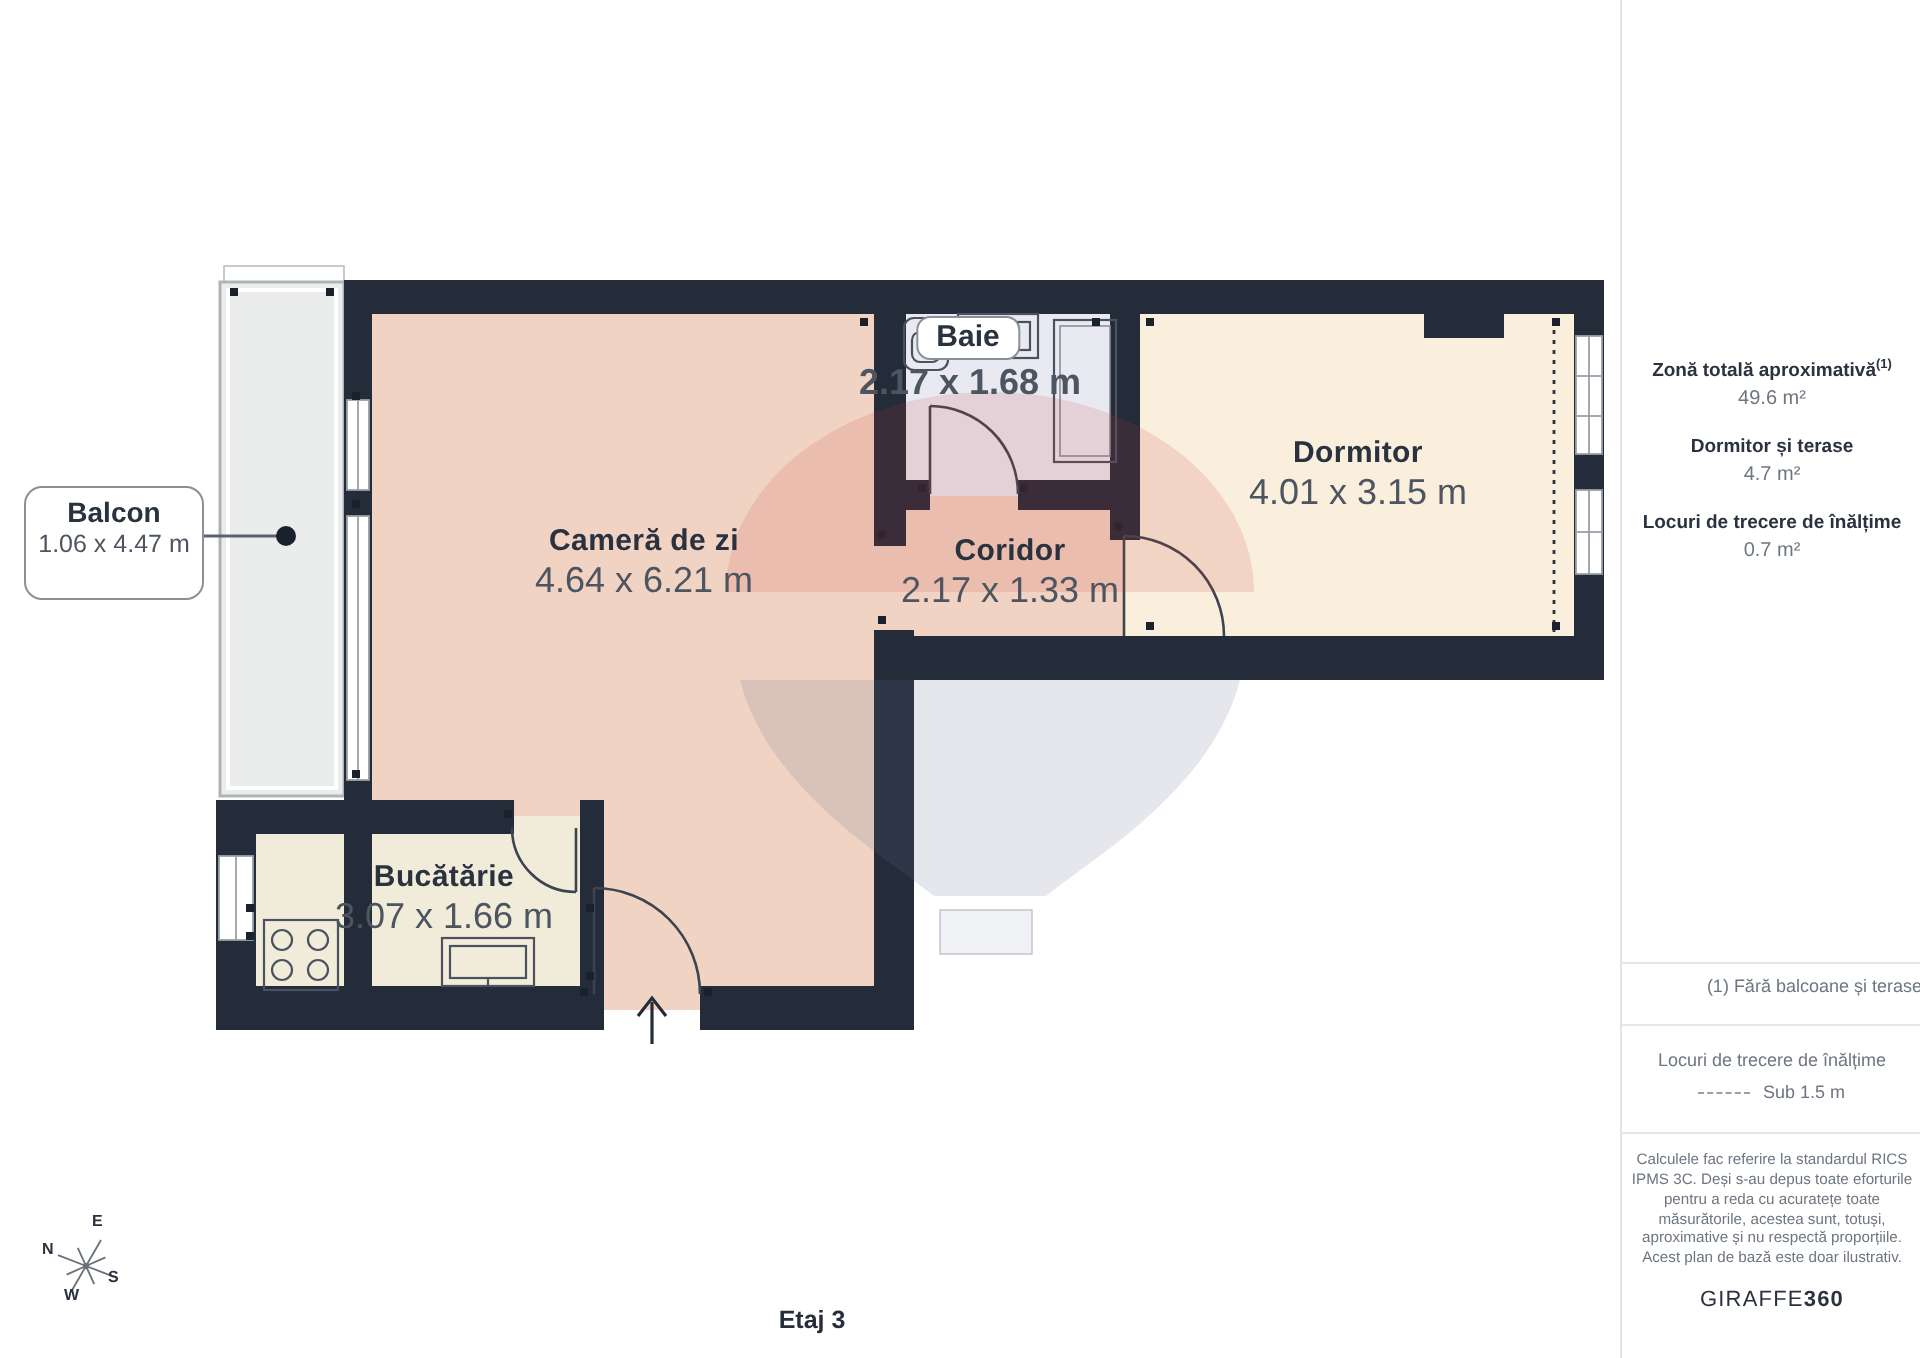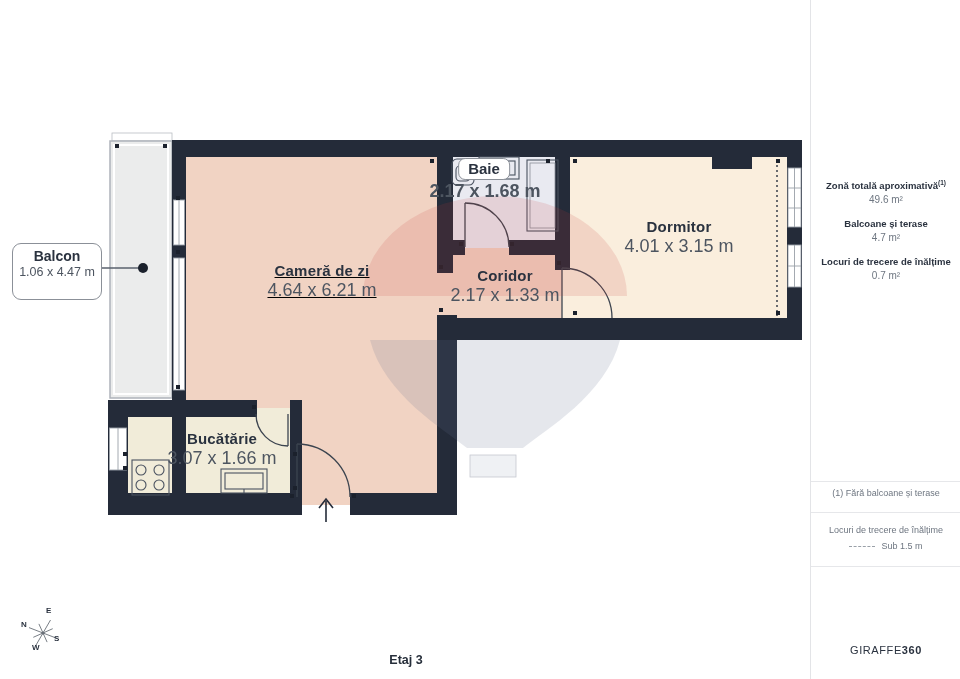--- a/index.html
+++ b/index.html
@@ -32,21 +32,21 @@
   .wm-re,.wm-max{font-size:45px;letter-spacing:5px;color:rgba(199,62,71,0.36);line-height:1;}
   .wm-slash{font-size:56px;color:rgba(193,44,58,0.5);line-height:.85;margin:0 1px;transform:translateY(-5px);}
 
   
   .sidebar{position:absolute;left:810px;top:0;width:150px;height:679px;border-left:1px solid #e3e4e7;}
   .sb-top{position:absolute;top:179px;left:0;width:100%;text-align:center;}
   .sb-h{font-size:9.5px;font-weight:bold;color:#2a323f;white-space:nowrap;margin:0 0 3px;}
   .sb-h sup{font-size:6.5px;}
   .sb-v{font-size:10px;color:#6e7681;margin:0 0 13px;}
   .sb-div{position:absolute;left:0;width:100%;height:1px;background:#e6e7ea;}
-  .sb-note{position:absolute;top:488px;left:0;width:100%;text-align:center;
+  .sb-note{position:absolute;top:488px;left:0;width:100%;text-align:right;
     font-size:9px;color:#6e7681;white-space:nowrap;}
   .sb-legend{position:absolute;top:525px;left:0;width:100%;text-align:center;}
   .sb-legend .lg-l{font-size:9px;color:#6e7681;white-space:nowrap;}
   .lg-row{margin-top:6px;display:flex;align-items:center;justify-content:center;gap:6px;}
   .lg-dash{width:26px;border-top:1.5px dashed #9aa0a8;height:0;}
   .lg-v{font-size:9px;color:#6e7681;}
   .sb-par{position:absolute;top:575px;left:4px;width:142px;text-align:center;
     font-size:7.6px;line-height:1.3;color:#6e7681;}
   .sb-brand{position:absolute;top:644px;left:0;width:100%;text-align:center;
     font-size:11px;color:#2a323f;letter-spacing:.6px;}
@@ -191,21 +191,21 @@
       <circle cx="43" cy="633" r="1.6" fill="#6a7078" stroke="none"></circle>
     </g>
   </svg>
 
 
   <div class="balcon-box">
     <div class="nm">Balcon</div>
     <div class="dm">1.06 x 4.47 m</div>
   </div>
 
-  <div class="lbl" style="left:322px;top:262px;text-decoration:underline;">
+  <div class="lbl" style="left:322px;top:262px;">
     <div class="nm">Cameră de zi</div>
     <div class="dm">4.64 x 6.21 m</div>
   </div>
 
   <div class="baie-pill">Baie</div>
   <div class="baie-dims">2.17 x 1.68 m</div>
 
   <div class="lbl" style="left:505px;top:267px;">
     <div class="nm">Coridor</div>
     <div class="dm">2.17 x 1.33 m</div>
@@ -225,36 +225,37 @@
   <span class="cp" style="left:21px;top:620px;">N</span>
   <span class="cp" style="left:54px;top:634px;">S</span>
   <span class="cp" style="left:32px;top:643px;">W</span>
 
   <div class="floor-label">Etaj 3</div>
 
   <div class="sidebar">
     <div class="sb-top">
       <div class="sb-h"><span>Zonă totală aproximativă</span><sup>(1)</sup></div>
       <div class="sb-v">49.6 m²</div>
-      <div class="sb-h">Balcoane și terase</div>
+      <div class="sb-h">Dormitor și terase</div>
       <div class="sb-v">4.7 m²</div>
       <div class="sb-h">Locuri de trecere de înălțime</div>
       <div class="sb-v">0.7 m²</div>
     </div>
 
     <div class="sb-div" style="top:481px;"></div>
     <div class="sb-note">(1) Fără balcoane și terase</div>
     <div class="sb-div" style="top:512px;"></div>
 
     <div class="sb-legend">
       <div class="lg-l">Locuri de trecere de înălțime</div>
       <div class="lg-row">
         <span class="lg-dash"></span>
         <span class="lg-v">Sub 1.5 m</span>
       </div>
     </div>
 
     <div class="sb-div" style="top:566px;"></div>
+    <div class="sb-par">Calculele fac referire la standardul RICS IPMS 3C. Deși s-au depus toate eforturile pentru a reda cu acuratețe toate măsurătorile, acestea sunt, totuși, aproximative și nu respectă proporțiile. Acest plan de bază este doar ilustrativ.</div>
 
     <div class="sb-brand"><span>GIRAFFE</span><b>360</b></div>
   </div>
 
 </div>
 
 </body></html>

